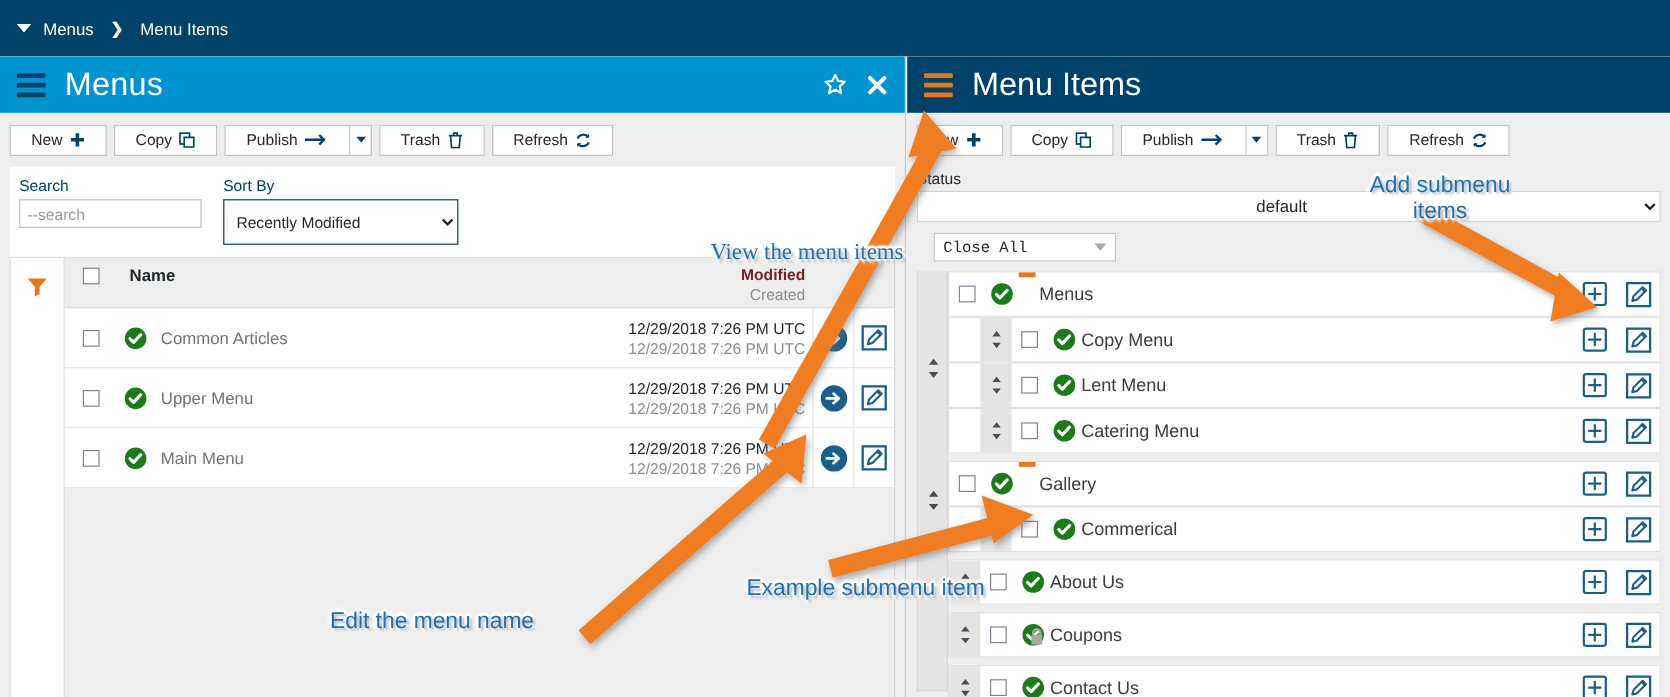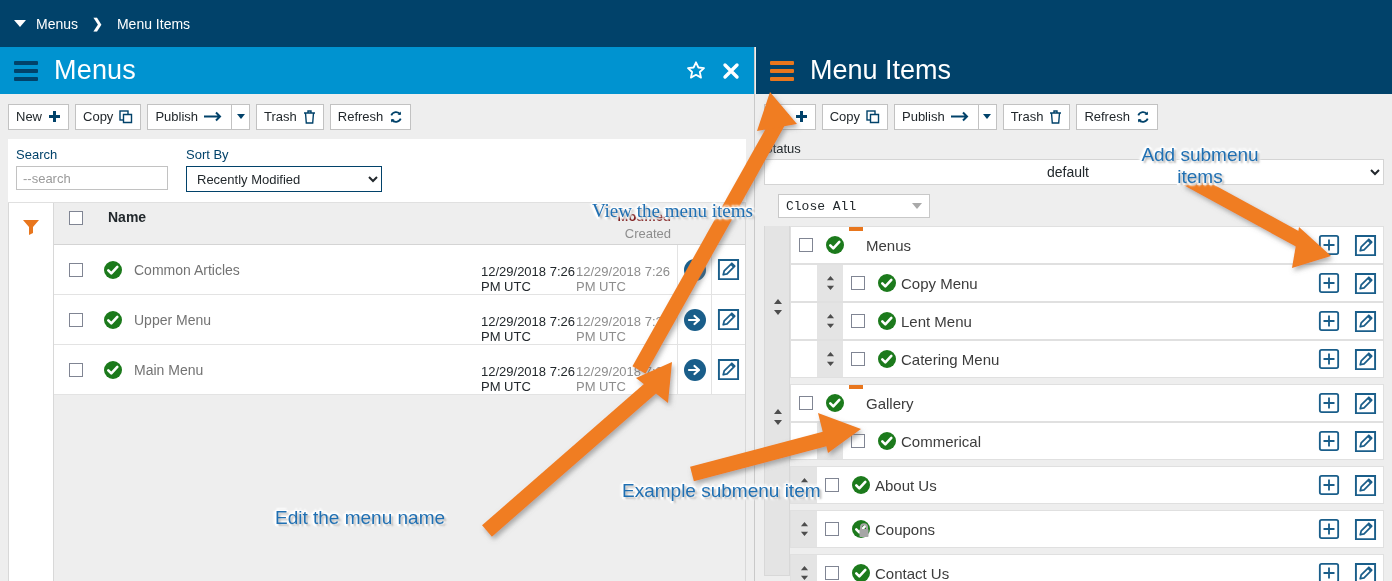--- a/index.html
+++ b/index.html
@@ -37,38 +37,38 @@
   .lp-title { font-size: 27px; font-weight: normal; letter-spacing: .2px; }
   .hdr-icons { position: absolute; right: 14px; top: 0; height: 47px;
     display: flex; align-items: center; gap: 16px; }
   .hdr-icons svg { display: block; }
 
   
   .toolbar { height: 45px; display: flex; align-items: center; padding: 0 8px; gap: 6px;
     background: #eeeeee; }
   .tb-btn {
     height: 26px; background: #ffffff; border: 1px solid #c2c2c2;
-    display: inline-flex; align-items: center; gap: 6px; padding: 0 7px;
+    display: inline-flex; align-items: center; gap: 6px; padding: 0 17px;
     font-size: 13px; color: #22282c; cursor: pointer; white-space: nowrap;
   }
   .tb-split { display: inline-flex; }
   .tb-caret-btn { height: 26px; width: 18px; background:#fff; border:1px solid #c2c2c2;
     border-left: none; display:inline-flex; align-items:center; justify-content:center; cursor:pointer;}
   .caret-dn { width:0;height:0;border-left:4px solid transparent;border-right:4px solid transparent;
     border-top:5px solid #01426a; }
 
   
   .search-area { background:#fff; margin:0 8px; padding: 8px 8px 10px 8px; display:flex; gap:18px;
     border-bottom: 1px solid #e0e0e0;}
   .fld { display:flex; flex-direction:column; }
   .fld-label { font-size: 13px; color:#01426a; margin-bottom: 4px; }
   .search-input { width: 152px; height: 24px; border:1px solid #c2c2c2; padding: 0 6px;
      font-size: 13px; color:#333; font-family:"Liberation Sans",sans-serif; }
   .search-input::placeholder { color:#9a9a9a; }
-  .sortby-select { width: 196px; height: 26px; border:1px solid #01426a; padding: 0 6px;
+  .sortby-select { width: 196px; height: 38px; border:1px solid #01426a; padding: 0 6px;
      font-size: 13px; background:#fff; color:#22282c; font-family:"Liberation Sans",sans-serif; }
 
   
   .tbl-wrap { margin: 0 8px; display:flex; background:#eeeeee; height: 400px; }
   .filter-col { width: 46px; background:#ffffff; border:1px solid #d8d8d8; border-top:none;
      display:flex; justify-content:center; padding-top: 14px; }
   .tbl { flex:1; background:#eeeeee; border-right: 1px solid #d8d8d8;}
   .thead { display:flex; align-items:flex-start; height: 42px; padding-top: 6px;
      border-bottom: 1px solid #d4d4d4; background:#eeeeee; }
   .th-ck { width: 44px; display:flex; justify-content:center; padding-top: 2px;}
@@ -77,21 +77,21 @@
   .th-mod .m { font-size: 13px; font-weight: bold; color:#7f1d1d; display:block; }
   .th-mod .c { font-size: 13px; color:#8d8d8d; display:block; margin-top: 2px; }
   .th-act { width: 68px; }
 
   .row { display:flex; align-items:stretch; background:#ffffff; border-bottom:1px solid #e3e3e3;
      height: 50px; }
   .row-ck { width: 44px; display:flex; align-items:center; justify-content:center; }
   .row-status { width: 30px; display:flex; align-items:center; justify-content:center; }
   .row-name { flex:1; display:flex; align-items:center; font-size: 14px; color:#737373;
      padding-left: 6px; }
-  .row-dates { width: 196px; display:flex; flex-direction:row; justify-content:center;
+  .row-dates { width: 196px; display:flex; flex-direction:column; justify-content:center;
      align-items:flex-end; padding-right: 6px; }
   .row-dates .m { font-size: 13px; color:#22282c; }
   .row-dates .c { font-size: 13px; color:#8d8d8d; margin-top: 2px; }
   .row-act { width: 34px; display:flex; align-items:center; justify-content:center;
      border-left: 1px solid #e3e3e3; }
 
   .ck { width: 14px; height: 14px; border: 1px solid #808593; background:#fff; display:block; }
 
   
   .right-panel {

